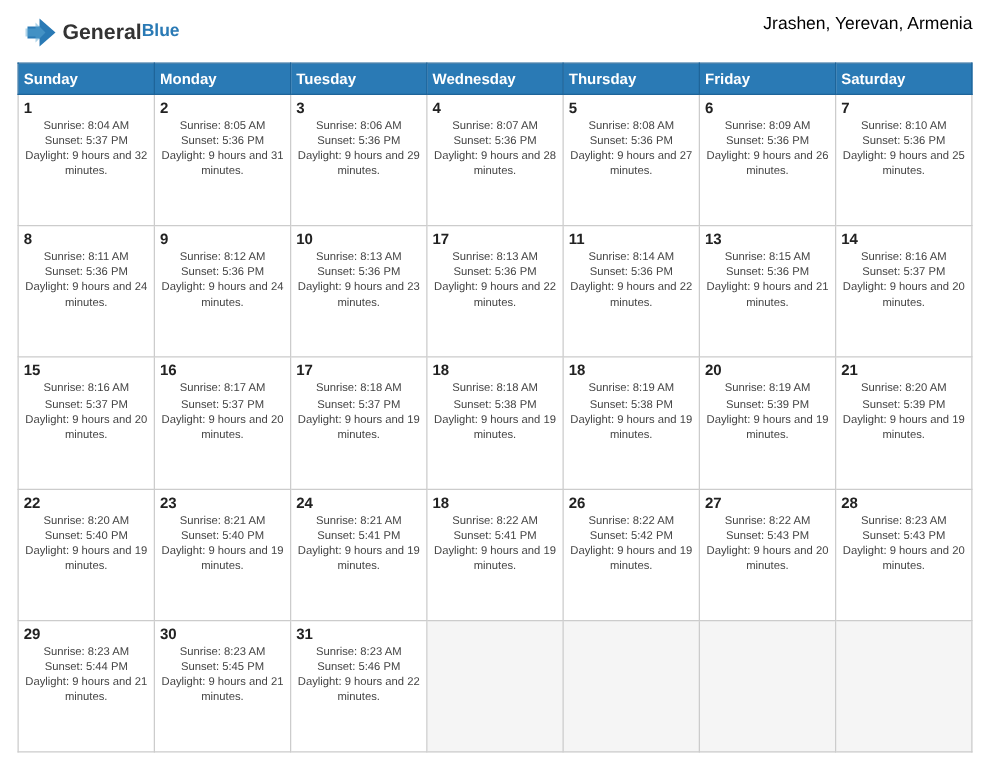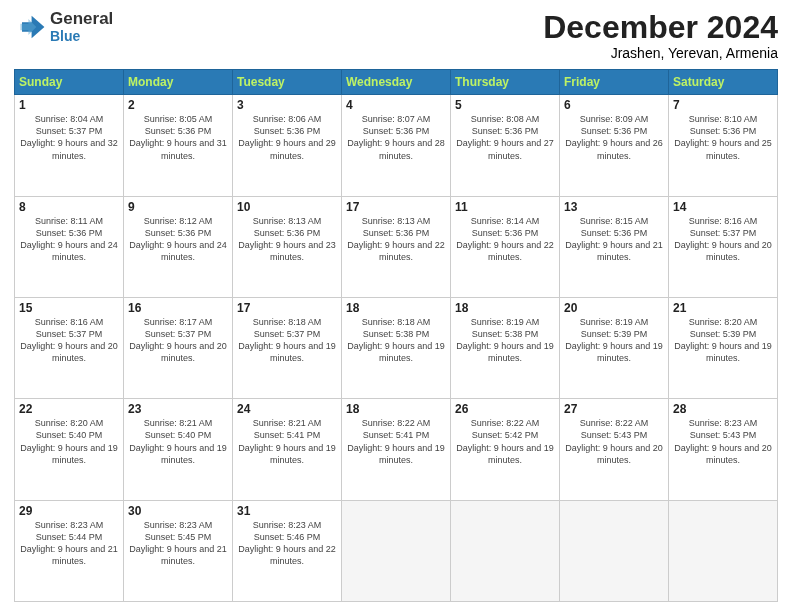--- a/index.html
+++ b/index.html
@@ -23,21 +23,21 @@
       align-items: flex-start;
       margin-bottom: 8px;
     }
     .logo {
       display: flex;
       align-items: center;
       gap: 4px;
     }
     .logo-text {
       display: flex;
-      flex-direction: column;
+      flex-direction: row;
       line-height: 1.1;
     }
     .logo-general {
       font-size: 17px;
       font-weight: bold;
       color: #333;
     }
     .logo-blue {
       font-size: 14px;
       font-weight: bold;
@@ -62,21 +62,21 @@
     }
     .calendar {
       flex: 1;
       border: 1px solid #ccc;
       border-collapse: collapse;
       width: 100%;
       table-layout: fixed;
     }
     .calendar th {
       background-color: #2a7ab5;
-      color: #bef264;
+      color: #ffffff;
       font-size: 12px;
       font-weight: bold;
       padding: 5px 4px;
       text-align: left;
       border: 1px solid #1e6499;
     }
     .calendar td {
       vertical-align: top;
       border: 1px solid #ccc;
       padding: 3px 4px;
@@ -113,21 +113,20 @@
       <svg class="logo-icon" viewBox="0 0 40 40">
         <polygon points="22,6 38,20 22,34 22,26 10,26 10,14 22,14" fill="#2a7ab5"></polygon>
         <polygon points="18,10 28,20 18,30 18,24 8,24 8,16 18,16" fill="#5ba8d4" opacity="0.5"></polygon>
       </svg>
       <div class="logo-text">
         <span class="logo-general">General</span>
         <span class="logo-blue">Blue</span>
       </div>
     </div>
     <div class="title-block">
-      <div class="month-title">December 2024</div>
       <div class="subtitle">Jrashen, Yerevan, Armenia</div>
     </div>
   </div>
 
   <table class="calendar">
     <thead>
       <tr>
 
       <th>Sunday</th>
           <th>Monday</th>

